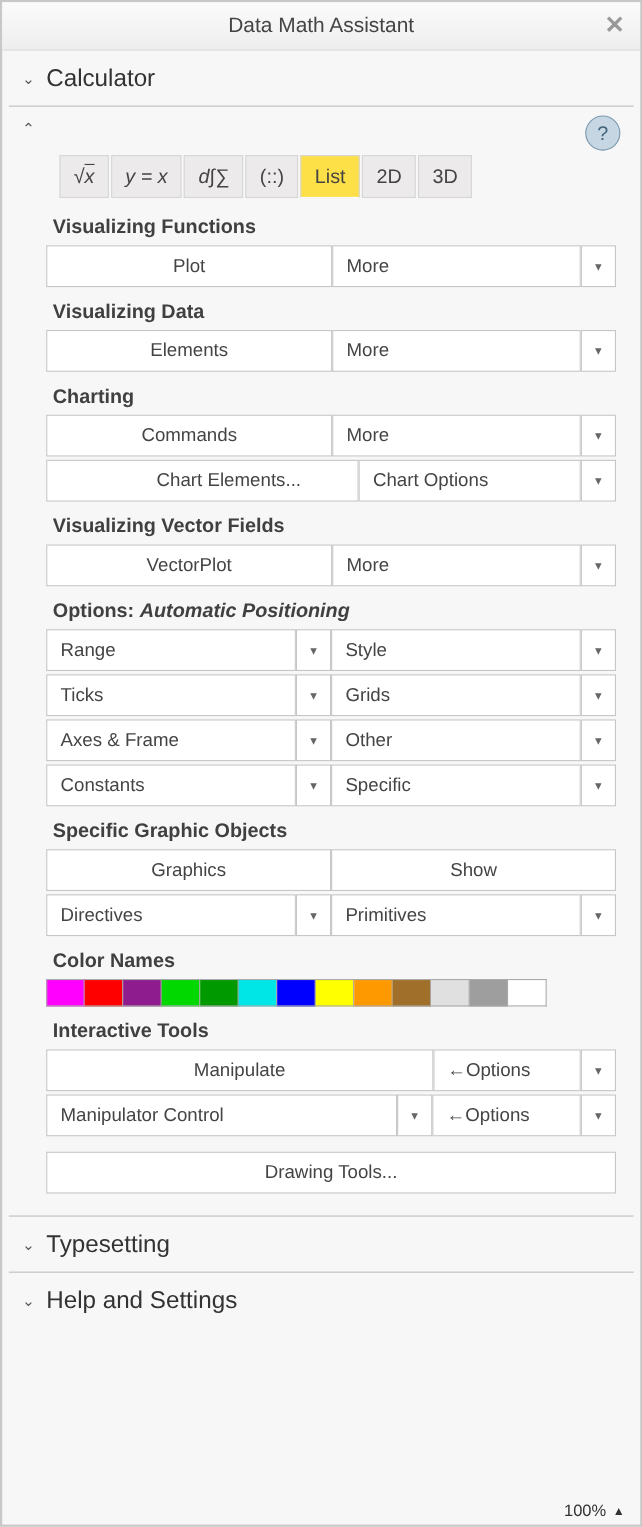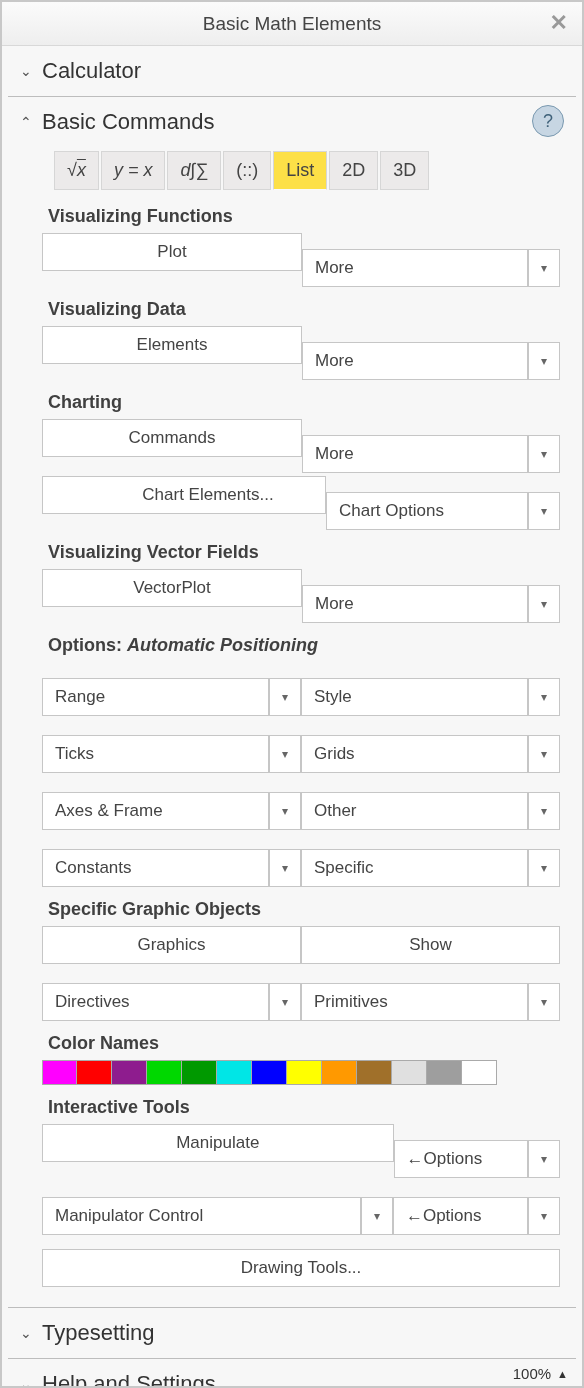--- a/index.html
+++ b/index.html
@@ -94,21 +94,20 @@
     display: flex;
     align-items: center;
     justify-content: center;
     font-size: 17px;
     color: #444;
     cursor: pointer;
   }
   .dd {
     display: flex;
     flex: 1;
-    margin-top: 16px;
   }
   .dd .cell { flex: 1; justify-content: flex-start; padding-left: 12px;}
   .dd .arrow {
     width: 32px;
     background: #fff;
     border: 1px solid #c6c6c6;
     border-left: 1px solid #c6c6c6;
     display: flex; align-items:center; justify-content:center;
     color: #666; font-size: 12px;
     cursor: pointer;
@@ -124,33 +123,32 @@
     color: #333;
     display: flex; align-items:center; gap: 6px;
   }
   .up-tri { font-size: 11px; }
   .block { margin-bottom: 12px; }
 </style>
 </head>
 <body>
 
 <div class="titlebar">
-  <span>Basic Math Elements</span>
+  <span>Data Math Assistant</span>
   <span class="close-x">✕</span>
 </div>
 
 <div class="section-header">
   <span class="caret">⌄</span>
   <span>Calculator</span>
 </div>
 <hr class="sep">
 
 <div class="section-header" style="padding-bottom:6px;">
   <span class="caret">⌃</span>
-  <span>Basic Commands</span>
   <span class="help-btn">?</span>
 </div>
 
 <div class="content">
 
   <div class="tabs">
     <div class="tab" style="font-style:italic;">
       <span style="position:relative;">√<span style="text-decoration:overline;font-style:italic;">x</span></span>
     </div>
     <div class="tab" style="font-style:italic;">y = x</div>

